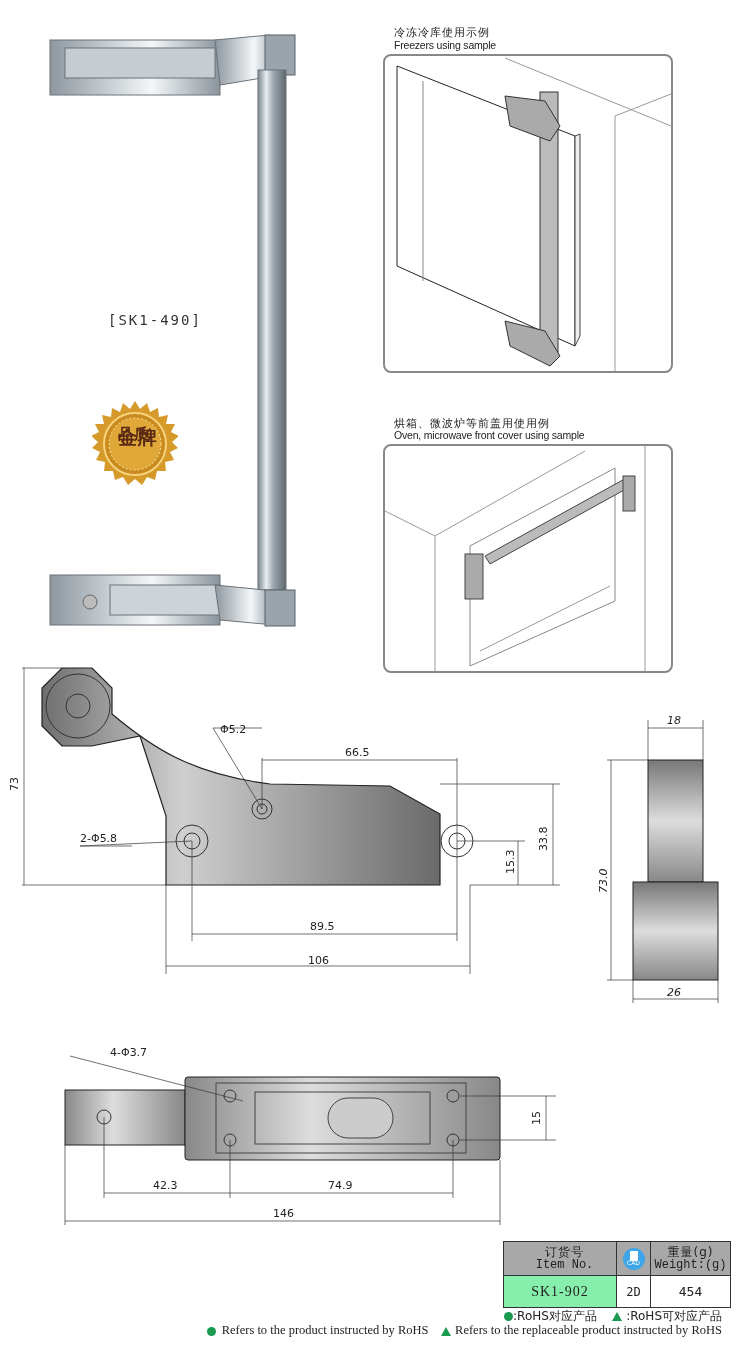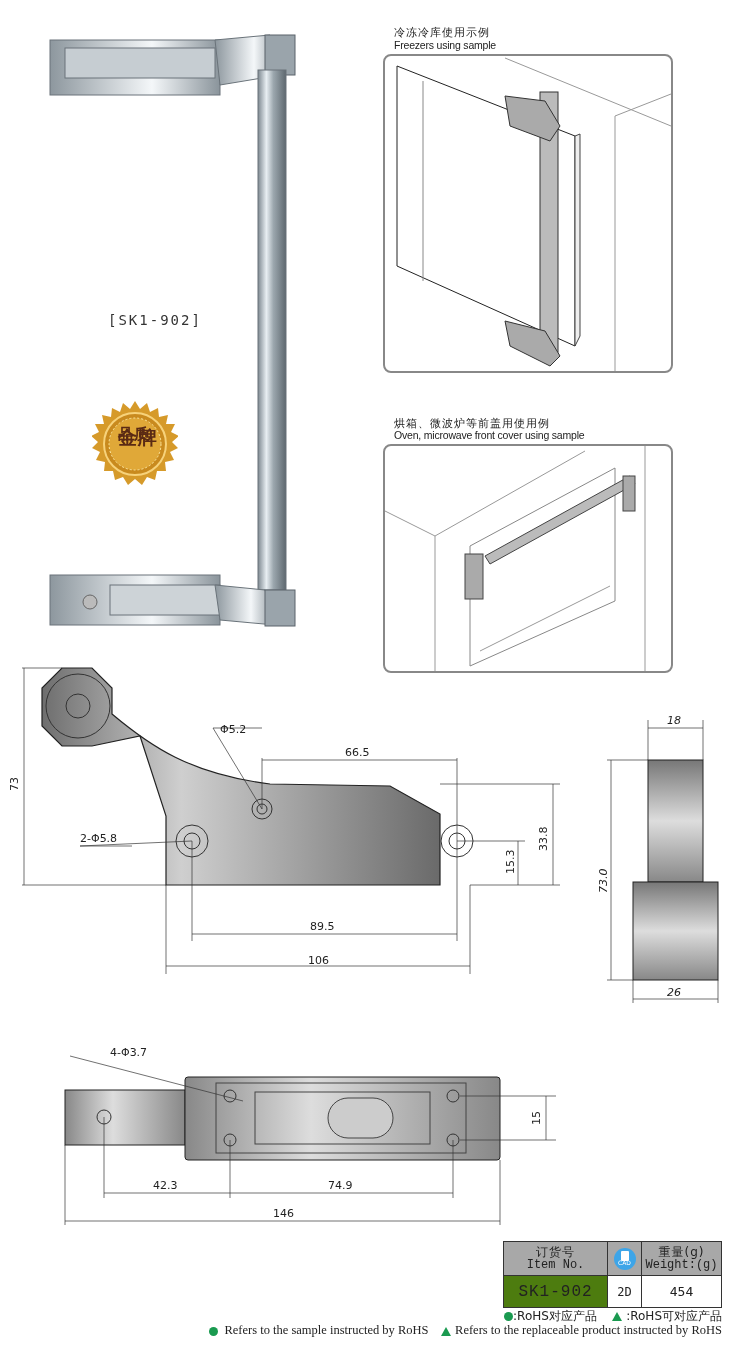--- a/index.html
+++ b/index.html
@@ -8,21 +8,21 @@
   .cap-cn{font-size:11px;letter-spacing:1px;color:#222;font-family:"DejaVu Sans",sans-serif;text-align:center;}
   .cap-en{font-size:10.5px;color:#222;font-family:Liberation Sans, sans-serif;letter-spacing:-0.2px;}
   .panel{border:2px solid #888;border-radius:8px;background:#fff;box-sizing:border-box;overflow:hidden;}
   .model{font-size:14px;letter-spacing:2px;color:#333;font-family:"DejaVu Sans Mono",monospace;}
   .dim{font-family:"DejaVu Sans",sans-serif;font-size:11px;fill:#222;}
   table.spec{border-collapse:collapse;position:absolute;left:503px;top:1241px;}
   table.spec td{border:1.5px solid #333;text-align:center;padding:0;}
   .hdr{background:#a8a8a8;}
   .cn{font-size:12px;letter-spacing:1px;line-height:14px;}
   .en{font-family:Liberation Mono, monospace;font-size:12px;line-height:13px;}
-  .item{background:#4d7c0f;font-family:Liberation Mono, monospace;font-size:16px;letter-spacing:1px;}
+  .item{background:#86efac;font-family:Liberation Serif, serif;font-size:14px;letter-spacing:1px;}
   .val{font-family:"DejaVu Sans Mono",monospace;font-size:12px;margin-top:37px;}
   .note1{font-size:12px;font-family:"DejaVu Sans",sans-serif;color:#222;}
   .note2{font-size:12.5px;font-family:"Liberation Serif",serif;color:#222;}
   .dot{display:inline-block;width:9px;height:9px;border-radius:50%;background:#1a9a50;vertical-align:middle;margin-right:6px;}
   .tri{display:inline-block;width:0;height:0;border-left:5px solid transparent;border-right:5px solid transparent;border-bottom:9px solid #1a9a50;vertical-align:middle;margin-right:4px;}
 </style>
 </head>
 <body>
 
 <div class="abs" style="left:45px;top:30px;width:260px;height:606px;">
@@ -49,21 +49,21 @@
     <rect x="213" y="40" width="28" height="520" fill="url(#rod)" stroke="#6a737a"></rect>
 
     <rect x="5" y="545" width="170" height="50" fill="url(#arm)" stroke="#6a737a"></rect>
     <rect x="65" y="555" width="110" height="30" fill="#cdd3d7" stroke="#6a737a"></rect>
     <circle cx="45" cy="572" r="7" fill="#bbb" stroke="#666"></circle>
     <polygon points="170,555 220,560 230,595 175,590" fill="url(#arm)" stroke="#6a737a"></polygon>
     <rect x="220" y="560" width="30" height="36" fill="#9aa4ab" stroke="#5a636a"></rect>
   </svg>
 </div>
 
-<div class="abs model" style="left:108px;top:312px;">[SK1-902]</div>
+<div class="abs model" style="left:108px;top:312px;">[SK1-490]</div>
 
 <div class="abs" style="left:92px;top:401px;width:86px;height:86px;">
   <svg width="86" height="86" viewBox="0 0 86 86">
     <polygon fill="#d69a2a" points="43,0 48,8 55,2 58,11 66,7 67,16 76,14 74,23 83,23 79,31 87,35 80,41 86,47 78,51 82,59 73,61 74,70 65,70 63,79 55,76 50,84 43,78 36,84 31,76 23,79 21,70 12,70 13,61 4,59 8,51 0,47 6,41 -1,35 7,31 3,23 12,23 10,14 19,16 20,7 28,11 31,2 38,8"></polygon>
     <circle cx="43" cy="43" r="31" fill="#c98a1e" stroke="#f7d27a" stroke-width="2"></circle>
     <circle cx="43" cy="43" r="26" fill="#e0a838" stroke="#fbe6a0" stroke-width="1" stroke-dasharray="2 2"></circle>
   </svg>
   <div class="abs" style="left:26px;top:24px;font-size:19px;font-weight:bold;color:#5a2a14;letter-spacing:1px;">金牌</div>
   <div class="abs" style="left:26px;top:24px;font-size:15px;font-weight:bold;color:#5a2a14;letter-spacing:1px;">品质</div>
 </div>
@@ -215,21 +215,21 @@
     <text class="dim" x="-85" y="492" transform="rotate(-90)">15</text>
     <text class="dim" x="105" y="149">42.3</text>
     <text class="dim" x="280" y="149">74.9</text>
     <text class="dim" x="225" y="177">146</text>
   </svg>
 </div>
 
 <table class="spec">
   <tbody>
       <tr style="height:34px;">
-    <td class="hdr" style="width:103px;">
+    <td class="hdr" style="width:103px;padding-left:9px;">
       <div class="cn">订货号</div>
       <div class="en">Item No.</div>
     </td>
     <td class="hdr" style="width:33px;">
       <div style="width:22px;height:22px;border-radius:50%;background:#3da5e8;margin:0 auto;color:#fff;font-size:6px;line-height:30px;position:relative;">
         <div style="position:absolute;left:7px;top:3px;width:8px;height:10px;background:#fff;border-radius:1px;"></div>
         <span>CAD</span>
       </div>
     </td>
     <td class="hdr" style="width:79px;">
@@ -243,15 +243,15 @@
     <td class="val" style="font-size:13px;">454</td>
   </tr>
 </tbody>
   </table>
 
 <div class="abs note1" style="right:28px;top:1308px;">
   <span class="dot" style="margin-right:0;"></span><span>:RoHS对应产品</span>
   &nbsp;&nbsp;&nbsp;<span class="tri"></span><span>:RoHS可对应产品</span>
 </div>
 <div class="abs note2" style="right:28px;top:1323px;">
-  <span class="dot"></span><span>Refers to the sample instructed by RoHS</span>
+  <span class="dot"></span><span>Refers to the product instructed by RoHS</span>
   &nbsp;&nbsp;&nbsp;<span class="tri"></span><span>Refers to the replaceable product instructed by RoHS</span>
 </div>
 
 </body></html>

